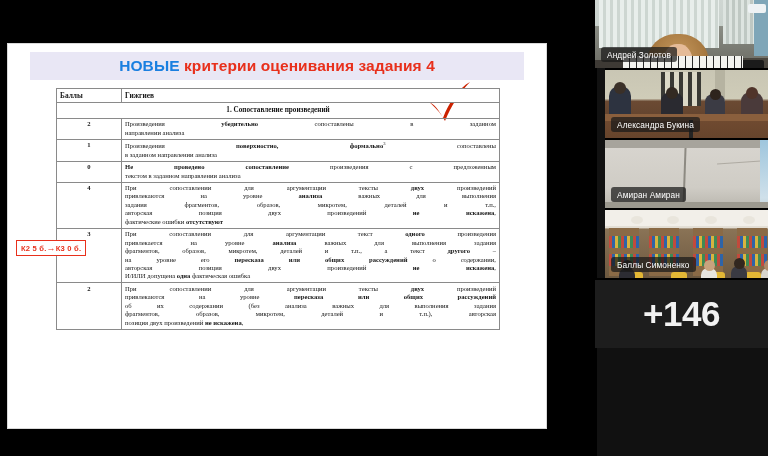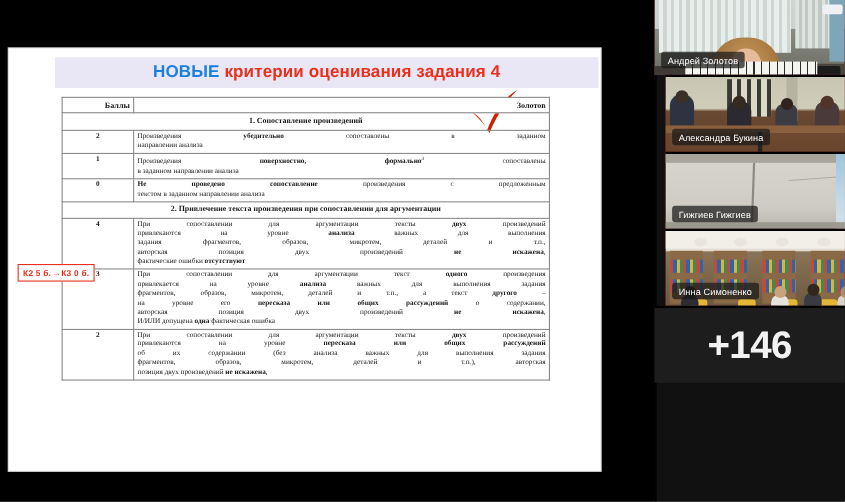--- a/index.html
+++ b/index.html
@@ -19,21 +19,21 @@
   }
   .slide{
     position:absolute;left:8px;top:44px;width:538px;height:384px;
     background:#ffffff;
     box-shadow:0 0 0 1px #d9d9d9;
     overflow:hidden;
   }
   .slide-title-band{
     position:absolute;left:22px;top:8px;width:494px;height:28px;
     background:#e9e7f5;
-    display:flex;align-items:center;justify-content:center;margin-left:20px;
+    display:flex;align-items:center;justify-content:center;
   }
   .slide-title{
     font-size:15.5px;font-weight:bold;letter-spacing:.1px;white-space:nowrap;
   }
   .t-blue{color:#1a7fe0;}
   .t-red{color:#e8301c;}
 
   
   .crit-table{
     position:absolute;left:48px;top:44px;width:444px;
@@ -44,21 +44,21 @@
     table-layout:fixed;
   }
   .crit-table td,.crit-table th{
     border:0.8px solid #8a8a8a;
     padding:1.5px 3px;
     vertical-align:top;
     line-height:1.28;
   }
   .col-score{width:58px;text-align:center;font-weight:bold;}
   .th-row th{
-    text-align:right;font-weight:bold;font-size:7.4px;padding:2px 3px;
+    text-align:left;font-weight:bold;font-size:7.4px;padding:2px 3px;
     background:#fff;
   }
   .section-row td{
     text-align:center;font-weight:bold;font-size:7.2px;padding:2.5px 3px;
   }
   .crit-cell{text-align:justify;}
   .crit-cell b{font-weight:bold;}
   .just{text-align:justify;text-align-last:justify;}
   sup{font-size:4.6px;vertical-align:super;}
 
@@ -194,21 +194,21 @@
       </div>
 
       <svg class="checkmark" viewBox="0 0 48 42">
         <path d="M4 22 C9 24 14 30 18 38 C24 22 34 8 45 2 C35 12 26 26 20 41 C15 32 9 26 4 22 Z" fill="#cc2200"></path>
       </svg>
 
       <table class="crit-table">
         <tbody id="table-body">
             <tr class="th-row">
               <th class="col-score">Баллы</th>
-              <th>Золотов</th>
+              <th>Гижгиев</th>
             </tr>
             <tr class="section-row">
               <td colspan="2">1. Сопоставление произведений</td>
             </tr>
             <tr>
               <td class="col-score">2</td>
               <td class="crit-cell">
                 <div class="just">Произведения <b>убедительно</b> сопоставлены в заданном</div>
                 <div class="">направлении анализа</div>
               </td>
@@ -219,23 +219,20 @@
                 <div class="just">Произведения <b>поверхностно, формально</b><sup>3</sup> сопоставлены</div>
                 <div class="">в заданном направлении анализа</div>
               </td>
             </tr>
             <tr>
               <td class="col-score">0</td>
               <td class="crit-cell">
                 <div class="just"><b>Не проведено сопоставление</b> произведения с предложенным</div>
                 <div class="">текстом в заданном направлении анализа</div>
               </td>
-            </tr>
-            <tr class="section-row">
-              <td colspan="2">2. Привлечение текста произведения при сопоставлении для аргументации</td>
             </tr>
             <tr>
               <td class="col-score">4</td>
               <td class="crit-cell">
                 <div class="just">При сопоставлении для аргументации тексты <b>двух</b> произведений</div>
                 <div class="just">привлекаются на уровне <b>анализа</b> важных для выполнения</div>
                 <div class="just">задания фрагментов, образов, микротем, деталей и т.п.,</div>
                 <div class="just">авторская позиция двух произведений <b>не искажена</b>,</div>
                 <div class="">фактические ошибки <b>отсутствуют</b></div>
               </td>
@@ -313,21 +310,21 @@
     </div>
 
     <div class="tile">
       <div class="v3">
         <div class="topstrip"></div>
         <div class="seam"></div>
         <div class="mark"></div>
         <div class="blue"></div>
         <div class="tray"></div>
       </div>
-      <div class="name-chip">Гижгиев Гижгиев</div>
+      <div class="name-chip">Амиран Амиран</div>
     </div>
 
     <div class="tile">
       <div class="v4">
         <div class="ceil"></div>
         <div class="lamp" style="left:26px"></div>
         <div class="lamp" style="left:62px"></div>
         <div class="lamp" style="left:100px"></div>
         <div class="lamp" style="left:138px"></div>
 
@@ -353,21 +350,21 @@
         <div class="perh" style="left:17px;top:50px;background:#2a211b"></div>
         <div class="per" style="left:96px;top:58px;background:#e7e4de"></div>
         <div class="perh" style="left:99px;top:50px;background:#c9a37e"></div>
         <div class="per" style="left:126px;top:56px;background:#3a3a42"></div>
         <div class="perh" style="left:129px;top:48px;background:#32271f"></div>
         <div class="per" style="left:156px;top:58px;background:#d8d4cc"></div>
         <div class="perh" style="left:159px;top:50px;background:#b08a68"></div>
 
         <div class="tableTop"></div>
       </div>
-      <div class="name-chip">Инна Симоненко</div>
+      <div class="name-chip">Баллы Симоненко</div>
     </div>
 
     <div class="overflow-tile">
       <div class="overflow-count">+146</div>
     </div>
 
   </div>
 </div>
 
 </body></html>

